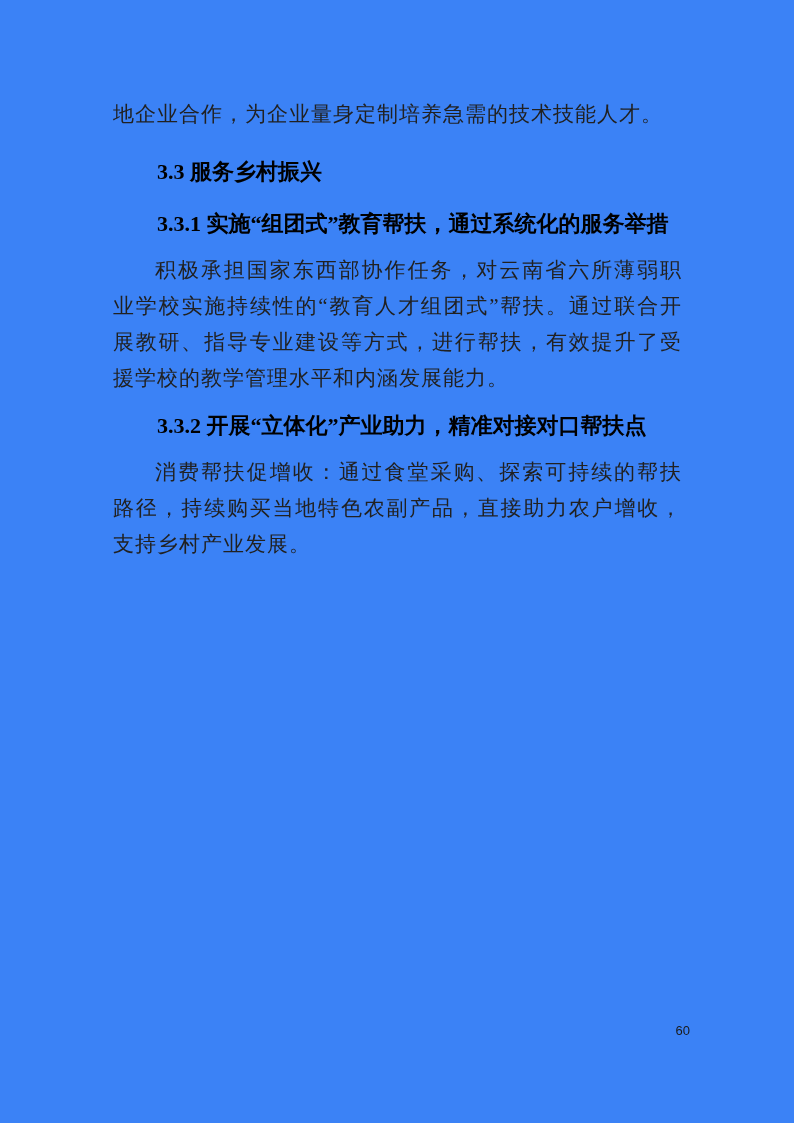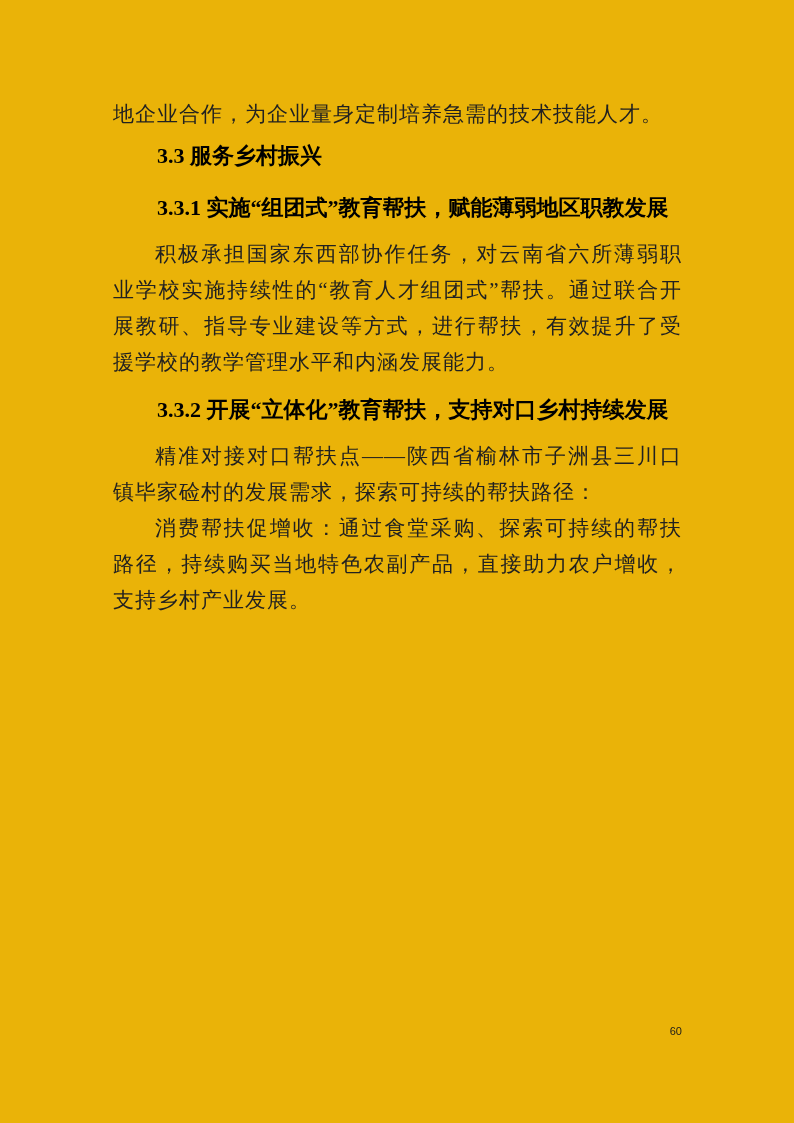--- a/index.html
+++ b/index.html
@@ -1,20 +1,20 @@
 <!DOCTYPE html>
 <html lang="zh"><head>
 <meta charset="utf-8">
 <style>
   html, body { margin: 0; padding: 0; background: #ffffff; }
   .page {
     position: relative;
     width: 794px;
     height: 1123px;
-    background: #eab308;
+    background: #3b82f6;
     overflow: hidden;
     font-family: "Liberation Serif", "DejaVu Serif", serif;
   }
   .content {
     position: absolute;
     left: 113px;
     top: 96px;
     width: 569px;
     color: #212121;
     font-size: 21px;
@@ -26,39 +26,38 @@
   .content p.indent { text-indent: 2em; }
   .content h2, .content h3 {
     font-size: 22px;
     line-height: 32px;
     font-weight: bold;
     color: #000000;
     text-indent: 2em;
     letter-spacing: 0;
     text-align: left;
   }
-  .content h2 { margin: 8px 0 20px 0; }
+  .content h2 { margin: 24px 0 20px 0; }
   .content h3 { margin: 14px 0 12px 0; }
   .page-number {
     position: absolute;
     top: 1022px;
-    right: 112px;
+    right: 104px;
     font-family: "Liberation Sans", "DejaVu Sans", sans-serif;
-    font-size: 11px;
+    font-size: 13px;
     line-height: 18px;
     color: #1a1a1a;
   }
 </style>
 </head>
 <body>
 
 <div class="page">
   <div class="content">
     <p>地企业合作，为企业量身定制培养急需的技术技能人才。</p>
     <h2>3.3 服务乡村振兴</h2>
-    <h3>3.3.1 实施“组团式”教育帮扶，赋能薄弱地区职教发展</h3>
+    <h3>3.3.1 实施“组团式”教育帮扶，通过系统化的服务举措</h3>
     <p class="indent">积极承担国家东西部协作任务，对云南省六所薄弱职业学校实施持续性的“教育人才组团式”帮扶。通过联合开展教研、指导专业建设等方式，进行帮扶，有效提升了受援学校的教学管理水平和内涵发展能力。</p>
-    <h3>3.3.2 开展“立体化”教育帮扶，支持对口乡村持续发展</h3>
-    <p class="indent">精准对接对口帮扶点——陕西省榆林市子洲县三川口镇毕家硷村的发展需求，探索可持续的帮扶路径：</p>
+    <h3>3.3.2 开展“立体化”产业助力，精准对接对口帮扶点</h3>
     <p class="indent">消费帮扶促增收：通过食堂采购、探索可持续的帮扶路径，持续购买当地特色农副产品，直接助力农户增收，支持乡村产业发展。</p>
   </div>
   <div class="page-number">60</div>
 </div>
 
 </body></html>

